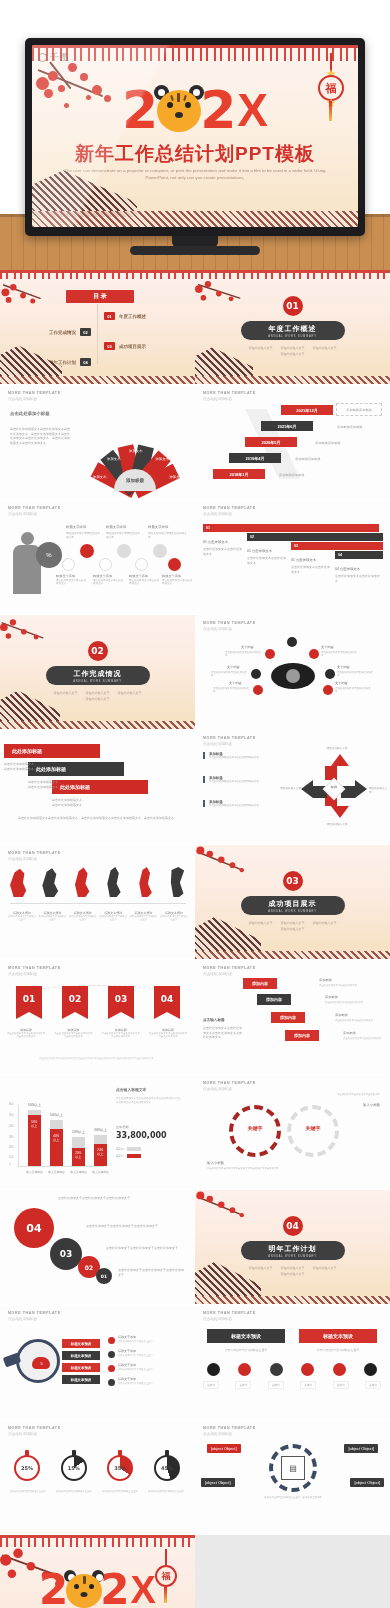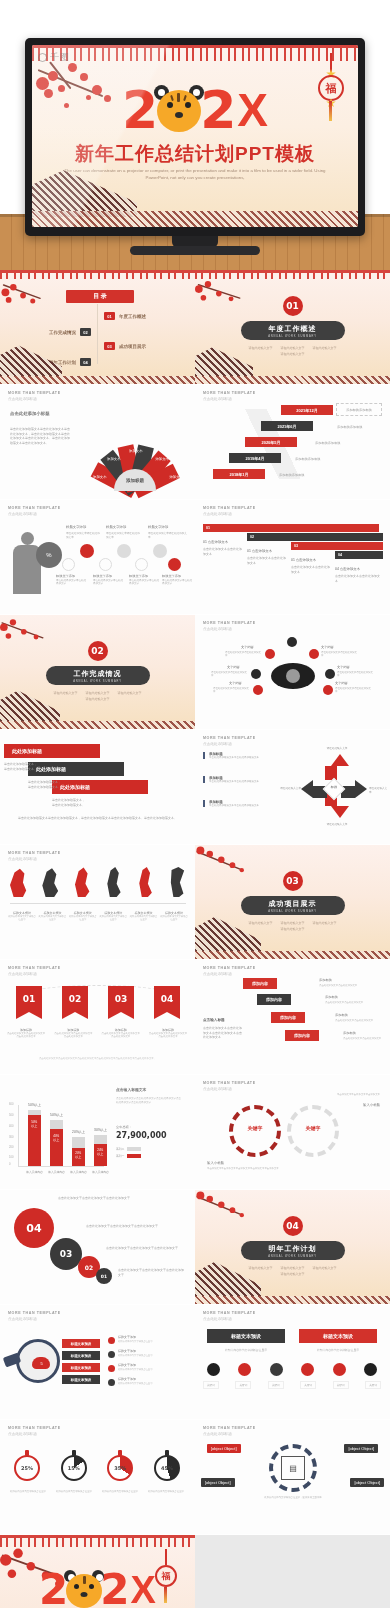--- a/index.html
+++ b/index.html
@@ -713,21 +713,21 @@
           <div class="g" style="height:9px;"></div>
             <div class="r" style="height:22px;"></div>
           <span class="bc-top">30%以上</span>
           <span class="bc-in" style="top:13px;">24%以上</span>
           <span class="bc-cat">输入具体内容</span>
         </div>
       </div>
       <div style="position:absolute;left:116px;top:12px;font-size:3.8px;color:#777;font-weight:bold;">点击输入标题文本</div>
       <div style="position:absolute;left:116px;top:22px;width:66px;font-size:2.5px;color:#b5b5b5;line-height:1.6;">点击此处添加文字点击此处添加文字点击此处添加文字点击此处添加文字点击此处添加文字</div>
       <div style="position:absolute;left:116px;top:50px;font-size:3.2px;color:#888;">全年总额：</div>
-      <div style="position:absolute;left:116px;top:56px;font-size:8px;color:#333;font-weight:bold;font-family:'DejaVu Sans',sans-serif;">27,900,000</div>
+      <div style="position:absolute;left:116px;top:56px;font-size:8px;color:#333;font-weight:bold;font-family:'DejaVu Sans',sans-serif;">33,800,000</div>
       <div style="position:absolute;left:116px;top:72px;display:flex;align-items:center;gap:3px;">
         <span style="font-size:2.8px;color:#999;">系列二</span>
         <span style="width:14px;height:4px;background:#d9d9d9;display:inline-block;"></span>
       </div>
       <div style="position:absolute;left:116px;top:79px;display:flex;align-items:center;gap:3px;">
         <span style="font-size:2.8px;color:#999;">系列一</span>
         <span style="width:14px;height:4px;background:#cf2b26;display:inline-block;"></span>
       </div>
     </div>
 

